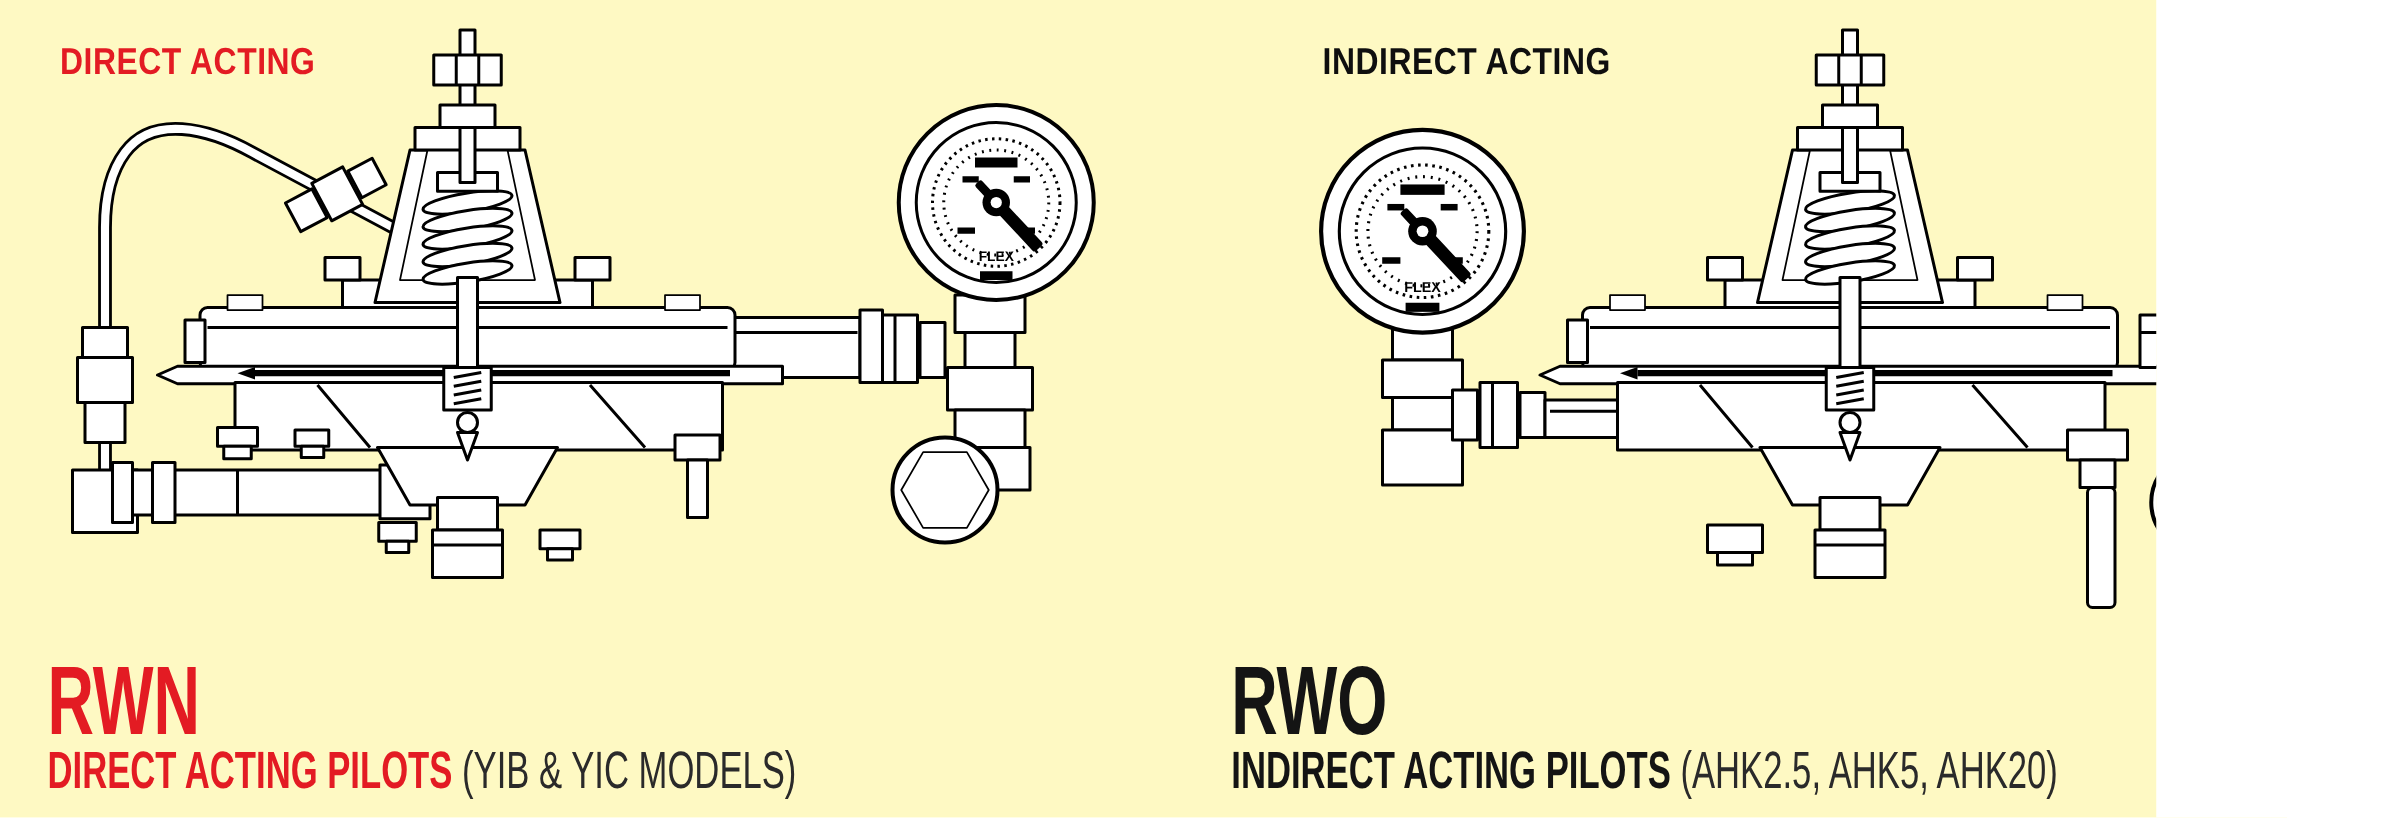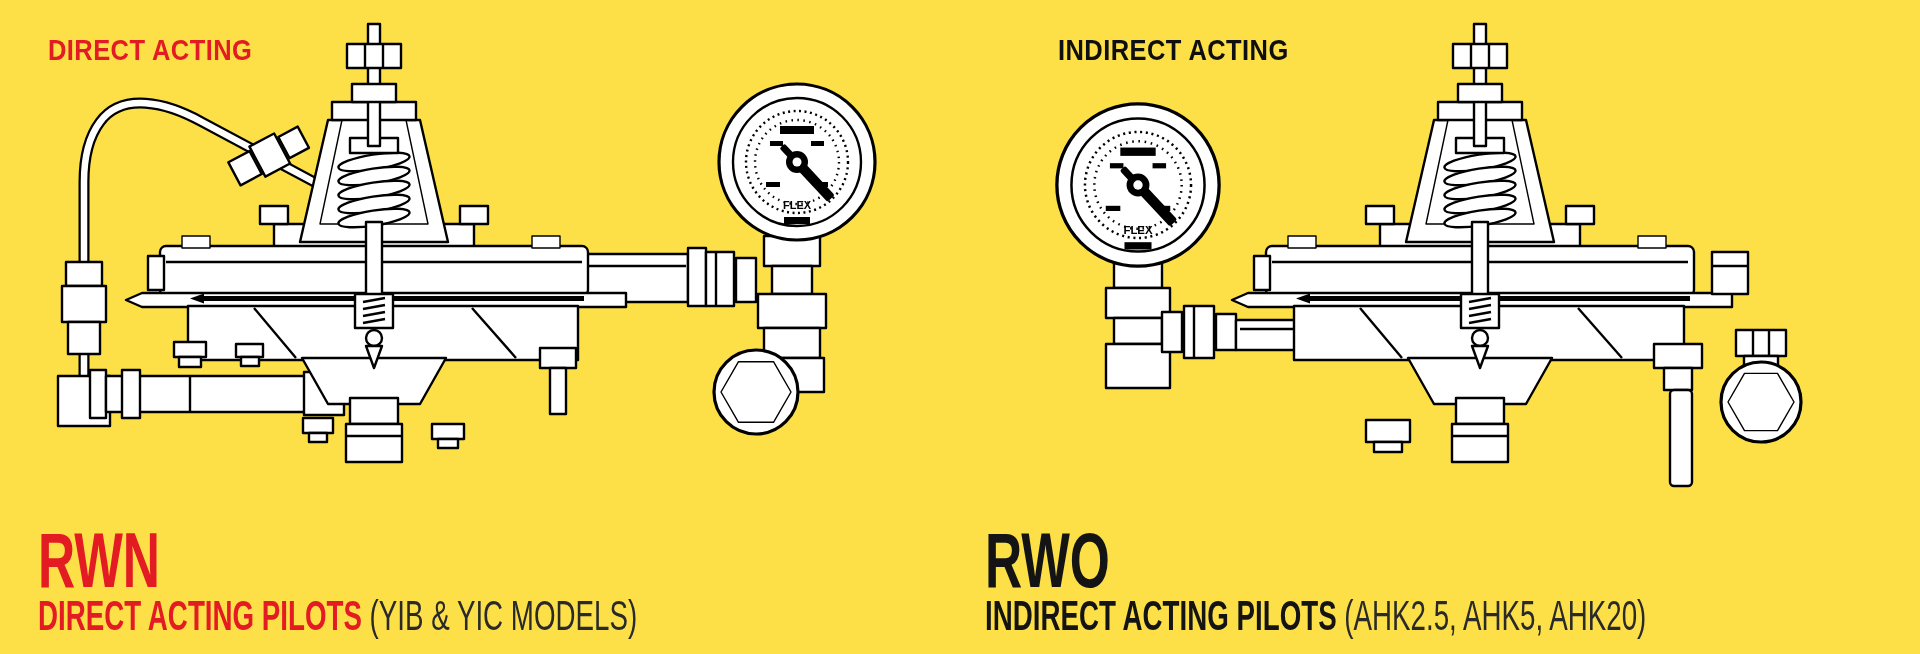--- a/index.html
+++ b/index.html
@@ -1,17 +1,17 @@
 <!DOCTYPE html>
 <html><head>
 <meta charset="utf-8">
 <style>
   html,body{margin:0;padding:0;background:#fff;}
   .canvas{
-    position:relative;width:1920px;height:654px;background:#fde047;
+    position:relative;width:1725px;height:654px;background:#fef9c3;
     overflow:hidden;font-family:"Liberation Sans",sans-serif;color:#111;
   }
   .art{position:absolute;left:0;top:0;}
   
   .hdr{
     position:absolute;top:35px;font-weight:bold;font-size:30px;line-height:1;
     letter-spacing:.5px;white-space:nowrap;transform:scaleX(.85);transform-origin:0 0;
   }
   .hdr.red{color:#e31b23;}
   .hdr.black{color:#0f0f0f;}

